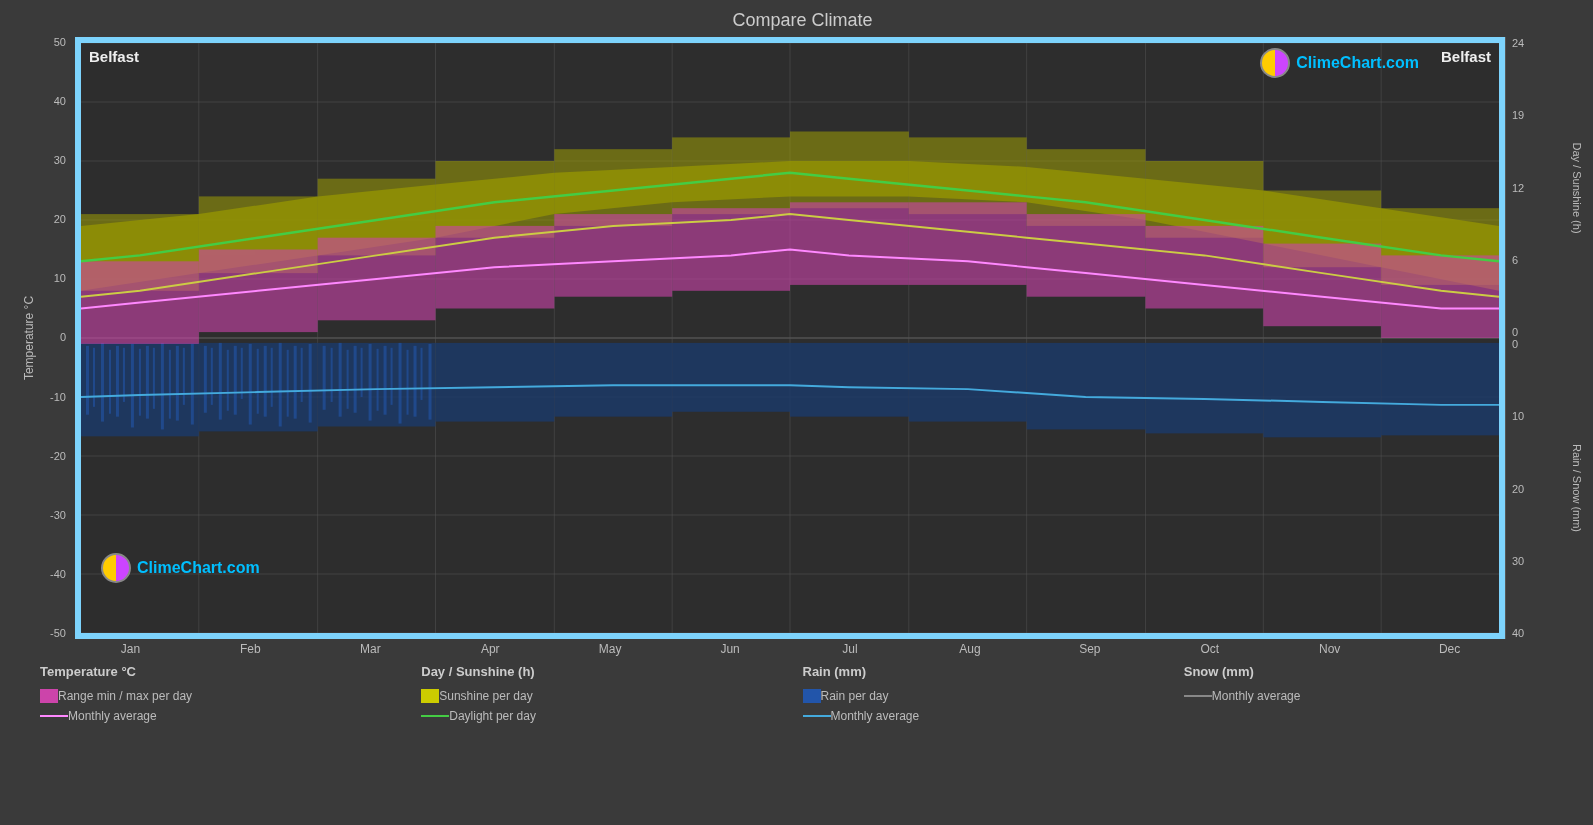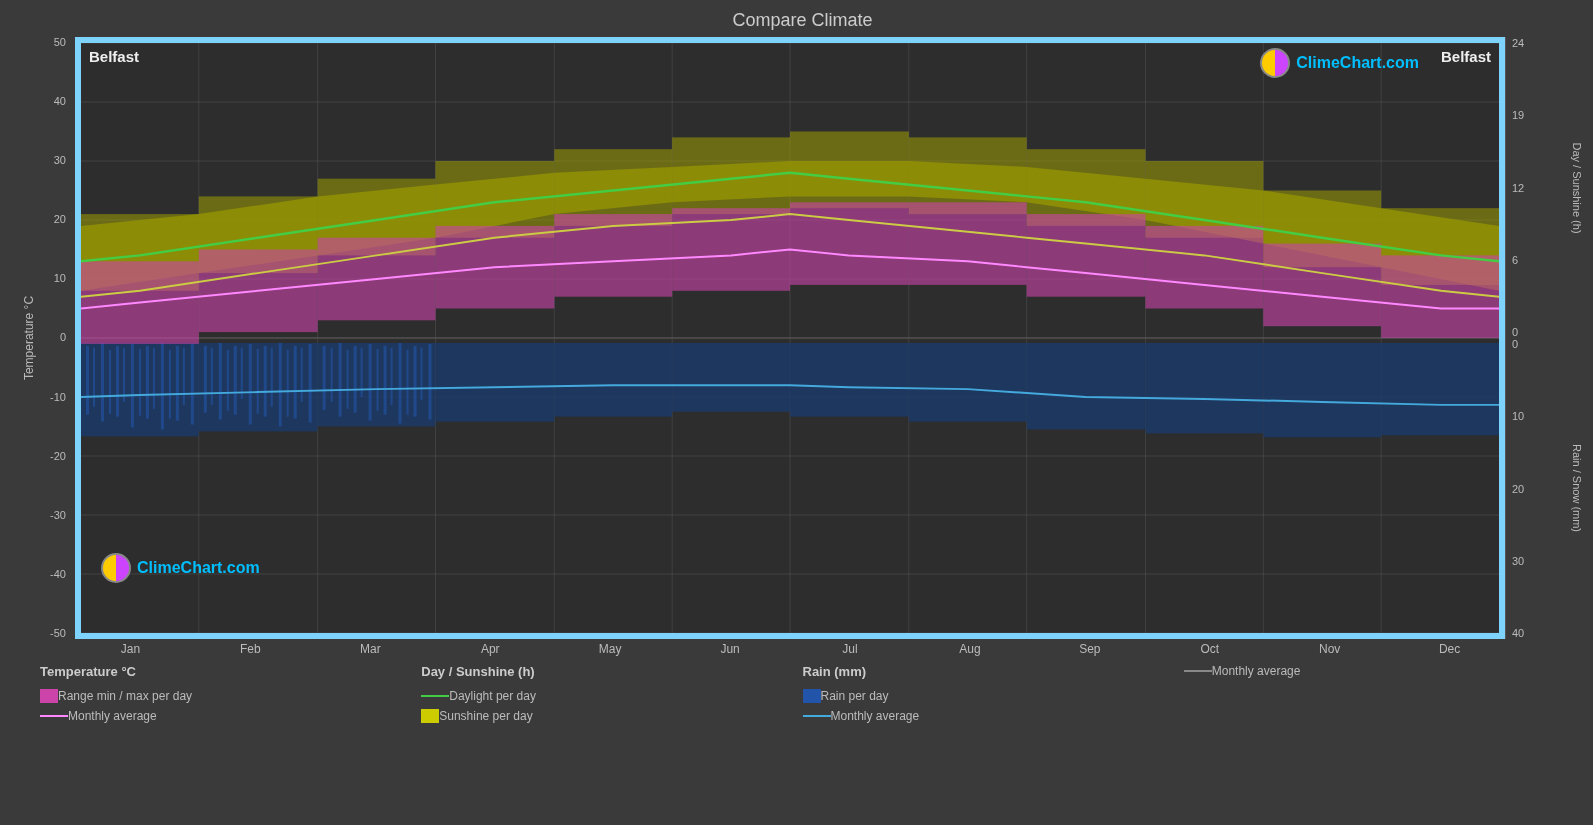--- a/index.html
+++ b/index.html
@@ -385,41 +385,42 @@
       </div>
       <div class="legend-item">
         <div class="legend-line" style="background:#ff88ff;"></div>
         <span>Monthly average</span>
       </div>
     </div>
 
     <div class="legend-col">
       <div class="legend-col-title">Day / Sunshine (h)</div>
       <div class="legend-item">
+        <div class="legend-swatch" style="background:#cccc00;"></div>
+        <span>Sunshine per day</span>
+      </div>
+      <div class="legend-item">
         <div class="legend-line" style="background:#44cc44;"></div>
         <span>Daylight per day</span>
       </div>
-      <div class="legend-item">
-        <div class="legend-swatch" style="background:#cccc00;"></div>
-        <span>Sunshine per day</span>
-      </div>
     </div>
 
     <div class="legend-col">
       <div class="legend-col-title">Rain (mm)</div>
       <div class="legend-item">
         <div class="legend-swatch" style="background:#2255aa;"></div>
         <span>Rain per day</span>
       </div>
       <div class="legend-item">
         <div class="legend-line" style="background:#44aadd;"></div>
         <span>Monthly average</span>
       </div>
     </div>
 
     <div class="legend-col">
+      <div class="legend-col-title">Snow (mm)</div>
       <div class="legend-item">
         <div class="legend-line" style="background:#888888;"></div>
         <span>Monthly average</span>
       </div>
     </div>
   </div>
 </div>
 
 </body></html>

